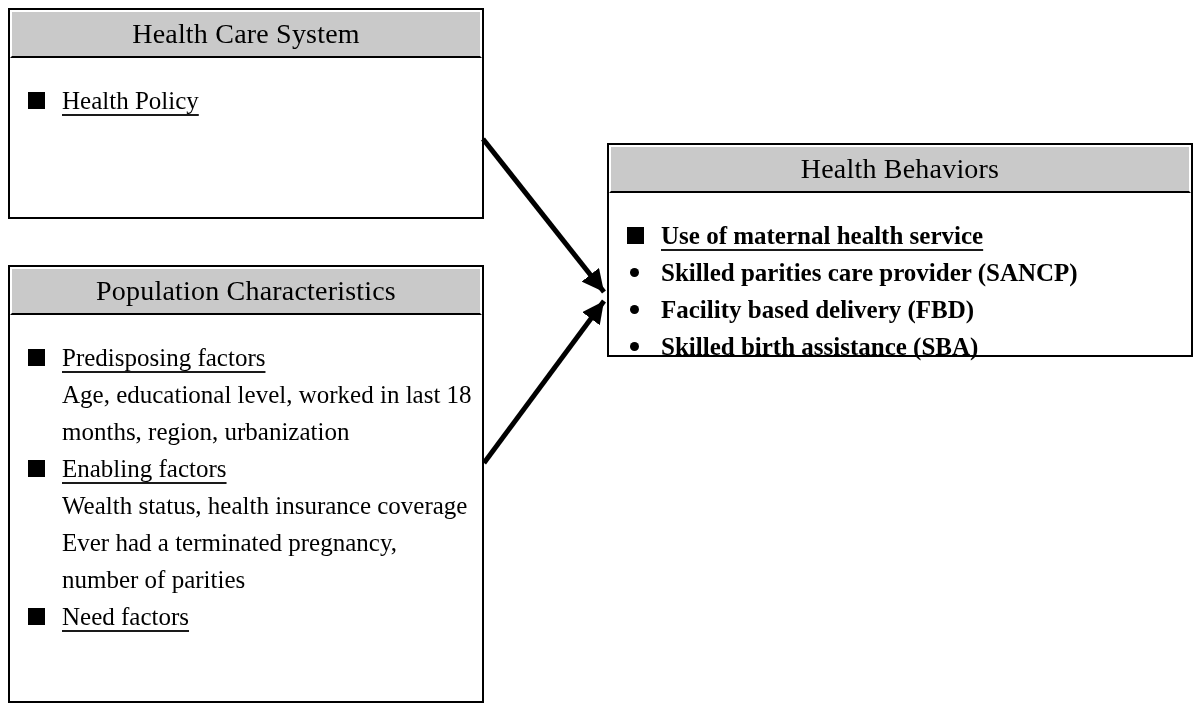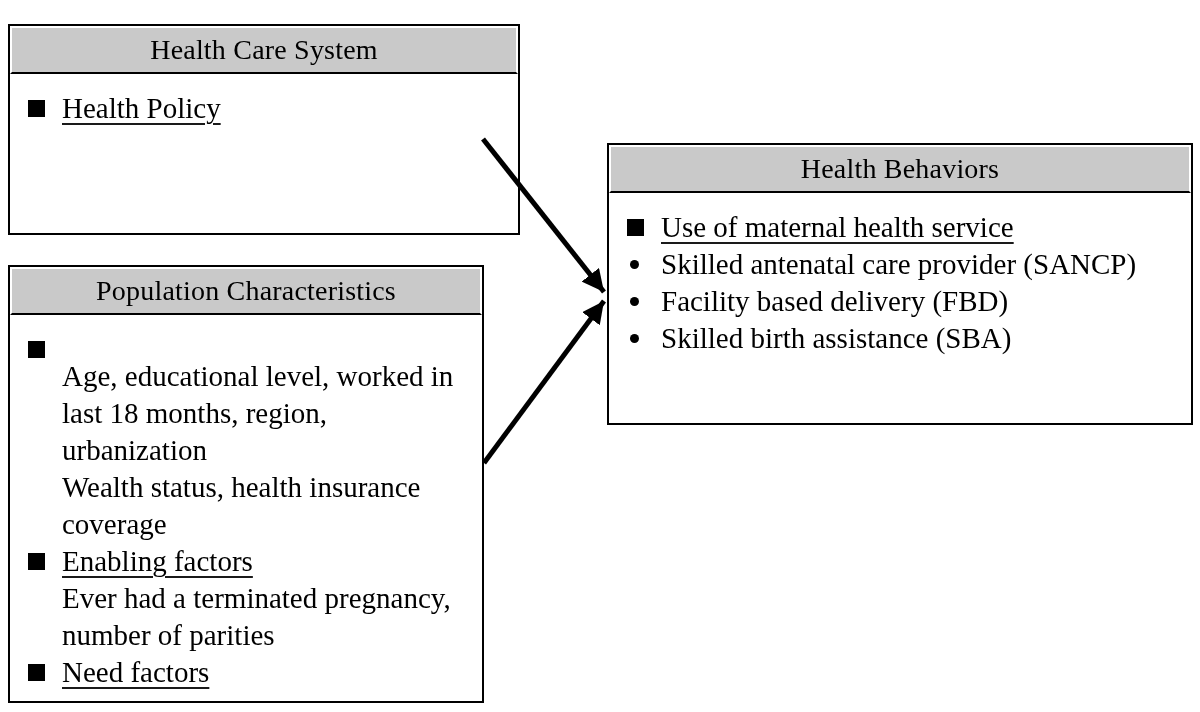--- a/index.html
+++ b/index.html
@@ -15,38 +15,38 @@
     height: 712px;
     background: var(--background, #ffffff);
     overflow: hidden;
   }
   .box {
     position: absolute;
     box-sizing: border-box;
     border: 2px solid var(--border, #000000);
     background: #ffffff;
   }
-  #box-0 { left: 8px;   top: 24px;   width: 512px; height: 211px; }
+  #box-0 { left: 8px;   top: 8px;   width: 476px; height: 211px; }
   #box-1 { left: 8px;   top: 265px; width: 476px; height: 438px; }
-  #box-2 { left: 607px; top: 143px; width: 586px; height: 282px; }
+  #box-2 { left: 607px; top: 143px; width: 586px; height: 214px; }
   .box-header {
     box-sizing: border-box;
     height: 48px;
     background: var(--header-bg, #c9c9c9);
     border: 2px solid #ffffff;
     border-bottom: 2px solid var(--border, #000000);
     display: flex;
     align-items: center;
     justify-content: center;
     font-size: 28px;
     letter-spacing: 0.2px;
   }
   .box-body {
-    padding: 16px 4px 4px 18px;
-    font-size: 29px;
+    padding: 24px 4px 4px 18px;
+    font-size: 25px;
     line-height: 37px;
   }
   .li { display: flex; align-items: flex-start; }
   .bullet-cell { width: 34px; flex: none; display: block; }
   .bullet-square {
     display: block;
     width: 17px; height: 17px;
     margin-top: 10px;
     background: var(--border, #000000);
   }
@@ -58,21 +58,21 @@
     border-radius: 50%;
     background: var(--border, #000000);
   }
   .item-text { display: block; }
   .item-text.underline {
     text-decoration: underline;
     text-decoration-thickness: 2px;
     text-underline-offset: 5px;
     text-decoration-color: #1a1a1a;
   }
-  .nowrap .item-text { white-space: nowrap; }
+  .nowrap .item-text { white-space: nowrap; font-weight: bold; }
   #arrows {
     position: absolute;
     left: 0; top: 0;
     width: 1200px; height: 712px;
     pointer-events: none;
   }
   #arrows line {
     stroke: var(--arrow, #000000);
     stroke-width: 5;
   }
@@ -94,34 +94,35 @@
       </div>
   </div>
 
   <div class="box" id="box-1">
     <div class="box-header">Population Characteristics</div>
     <div class="box-body">
         <div class="li">
           <span class="bullet-cell">
             <span class="bullet-square"></span>
           </span>
+          <span class="item-text underline">Predisposing factors</span>
         </div>
         <div class="li">
           <span class="bullet-cell"></span>
           <span class="item-text">Age, educational level, worked in last 18 months, region, urbanization</span>
         </div>
         <div class="li">
-          <span class="bullet-cell"></span>
-          <span class="item-text">Wealth status, health insurance coverage</span>
-        </div>
-        <div class="li">
           <span class="bullet-cell">
             <span class="bullet-square"></span>
           </span>
           <span class="item-text underline">Enabling factors</span>
+        </div>
+        <div class="li">
+          <span class="bullet-cell"></span>
+          <span class="item-text">Wealth status, health insurance coverage</span>
         </div>
         <div class="li">
           <span class="bullet-cell"></span>
           <span class="item-text">Ever had a terminated pregnancy, number of parities</span>
         </div>
         <div class="li">
           <span class="bullet-cell">
             <span class="bullet-square"></span>
           </span>
           <span class="item-text underline">Need factors</span>
@@ -135,21 +136,21 @@
         <div class="li">
           <span class="bullet-cell">
             <span class="bullet-square"></span>
           </span>
           <span class="item-text underline">Use of maternal health service</span>
         </div>
         <div class="li">
           <span class="bullet-cell">
             <span class="bullet-dot"></span>
           </span>
-          <span class="item-text">Skilled antenatal care provider (SANCP)</span>
+          <span class="item-text">Skilled parities care provider (SANCP)</span>
         </div>
         <div class="li">
           <span class="bullet-cell">
             <span class="bullet-dot"></span>
           </span>
           <span class="item-text">Facility based delivery (FBD)</span>
         </div>
         <div class="li">
           <span class="bullet-cell">
             <span class="bullet-dot"></span>

